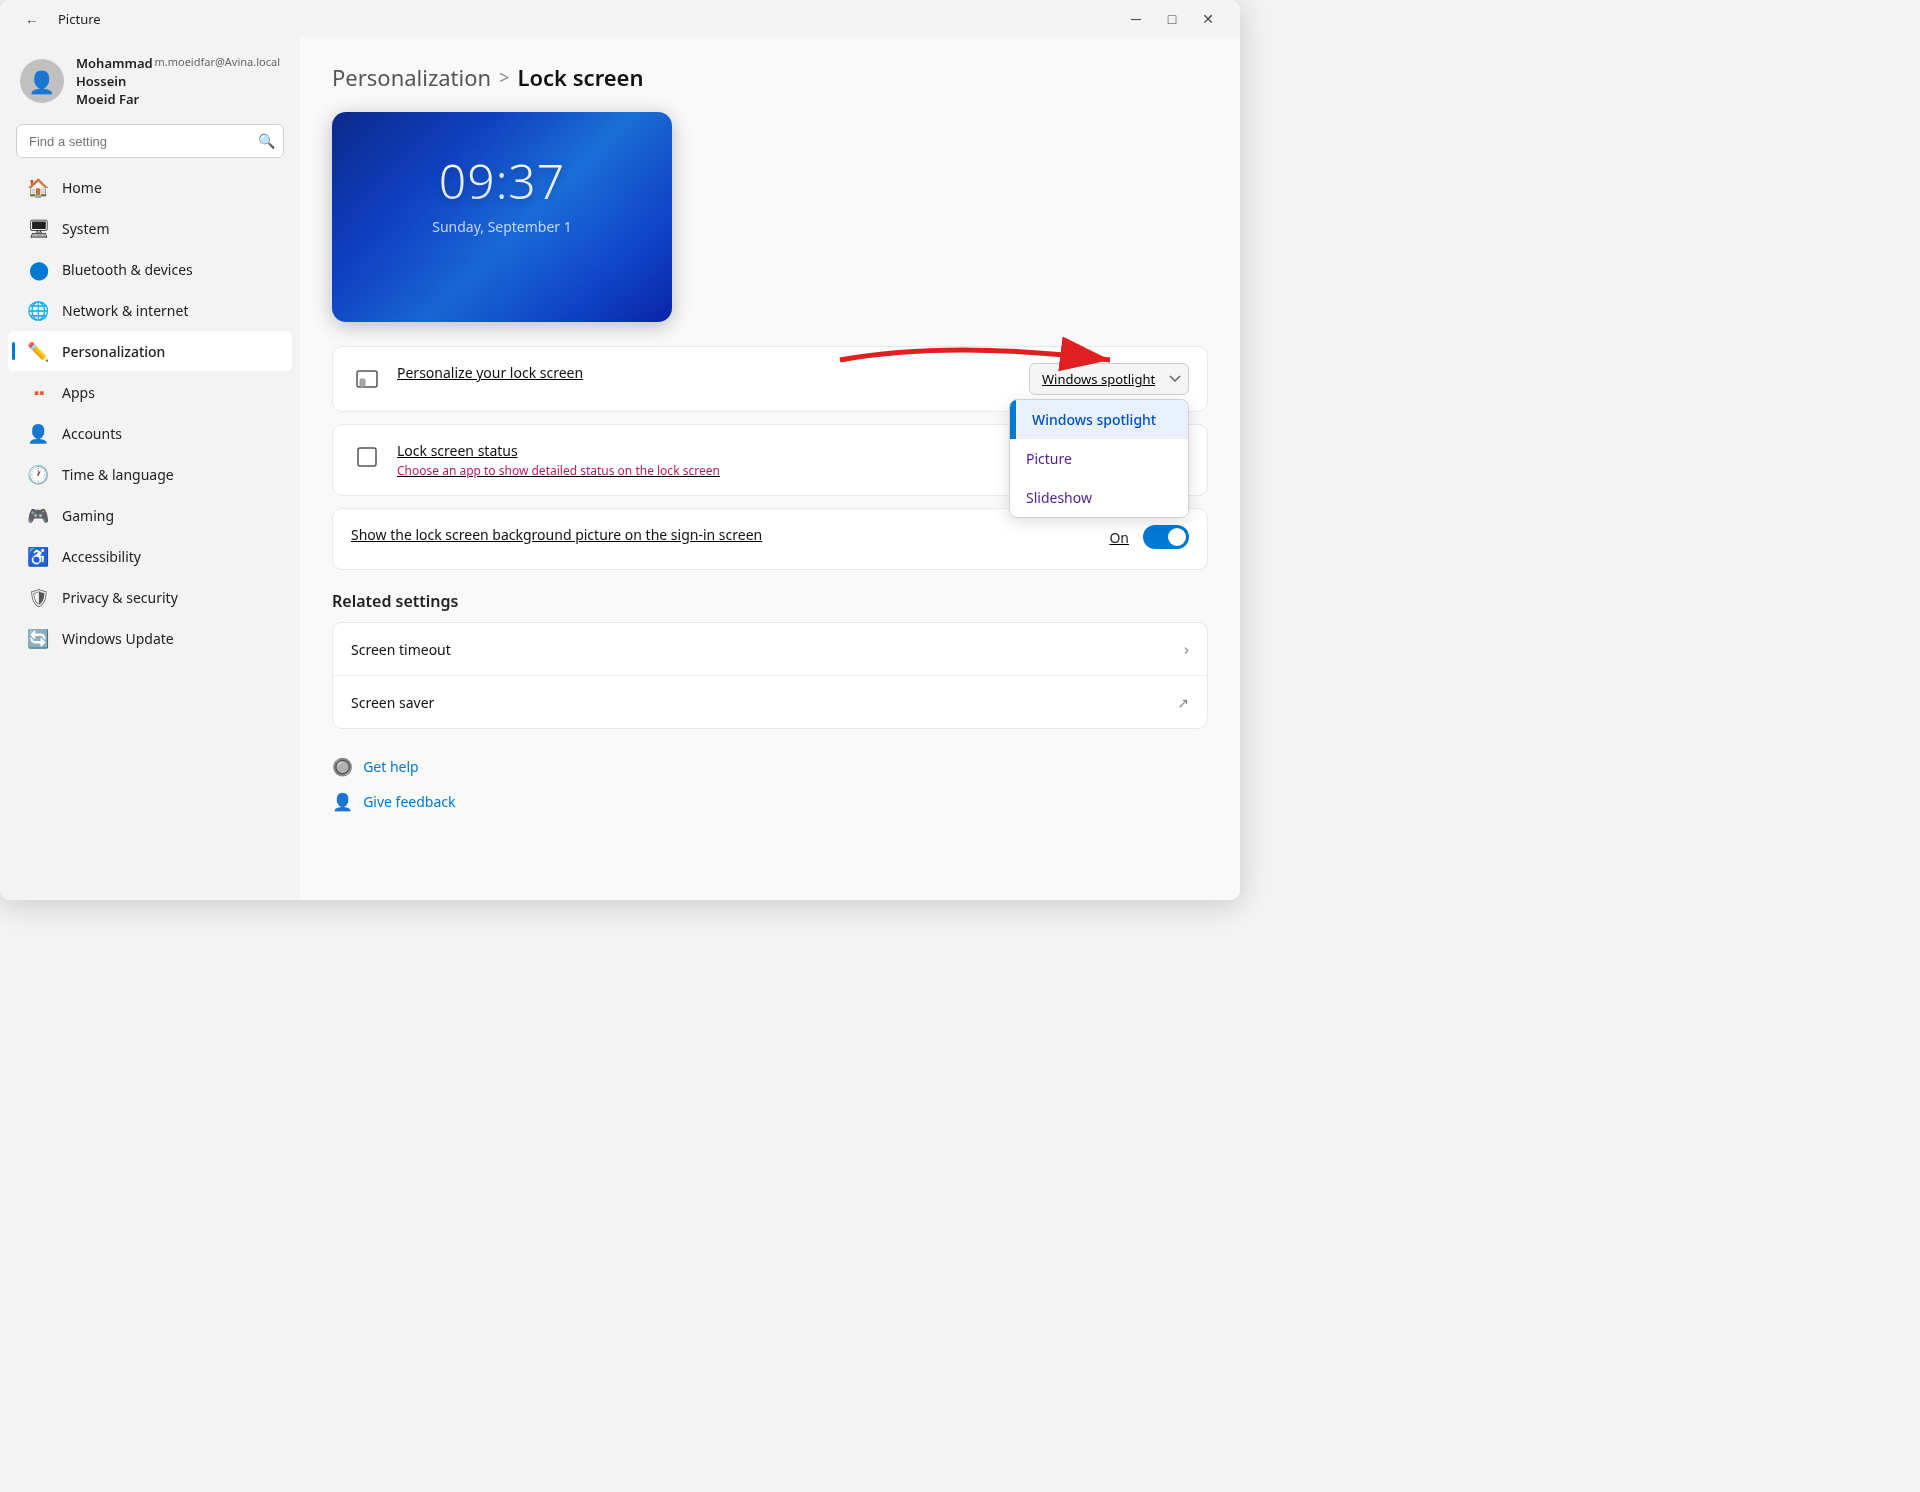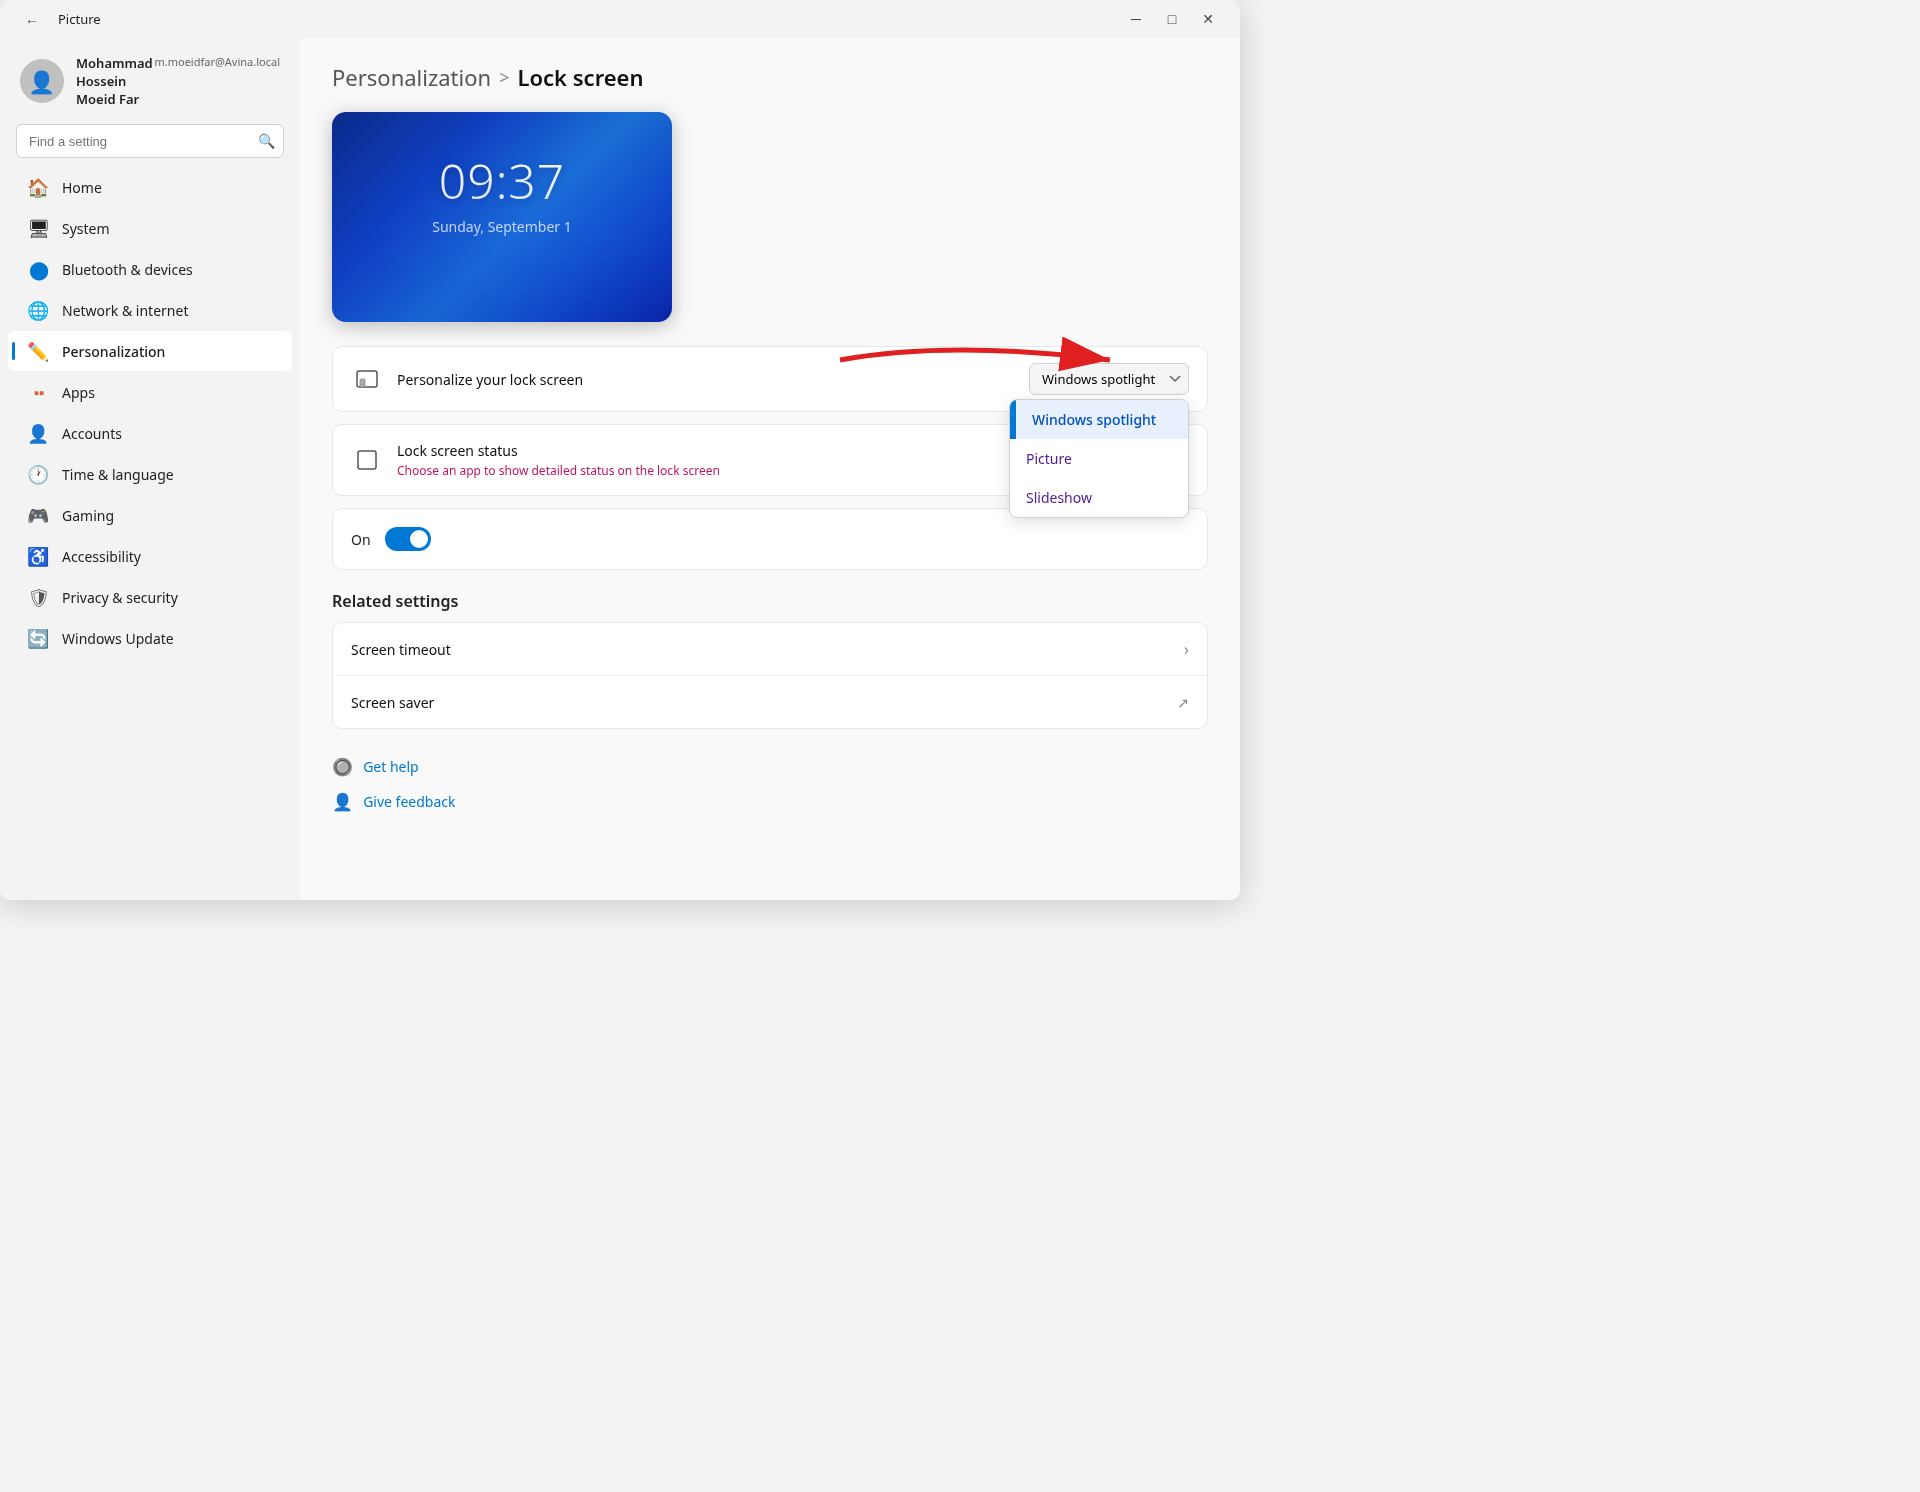--- a/index.html
+++ b/index.html
@@ -219,25 +219,26 @@
     
     .settings-section {
       background: #fff;
       border-radius: 10px;
       margin-bottom: 12px;
       border: 1px solid #e8e8e8;
       overflow: visible;
     }
     .settings-row {
       display: flex;
-      align-items: center;
+      align-items: flex-start;
       padding: 16px 18px;
       border-bottom: 1px solid #f0f0f0;
       min-height: 60px;
       position: relative;
+      text-decoration: underline;
     }
     .settings-row:last-child { border-bottom: none; }
     .settings-row-icon {
       width: 32px;
       height: 32px;
       display: flex;
       align-items: center;
       justify-content: center;
       margin-right: 14px;
       font-size: 18px;
@@ -543,20 +544,23 @@
         <div class="settings-row-right">
           <div style="width:34px;height:34px;background:#0078d4;border-radius:6px;display:flex;align-items:center;justify-content:center;">
             <span style="color:white;font-size:18px;">📅</span>
           </div>
         </div>
       </div>
     </div>
 
     <div class="settings-section">
       <div class="settings-row">
+        <div class="settings-row-text">
+          <div class="settings-row-title">Show the lock screen background picture on the sign-in screen</div>
+        </div>
         <div class="settings-row-right">
           <span class="on-label">On</span>
           <div class="toggle"></div>
         </div>
       </div>
     </div>
 
     <div class="related-title">Related settings</div>
 
     <div class="settings-section">

